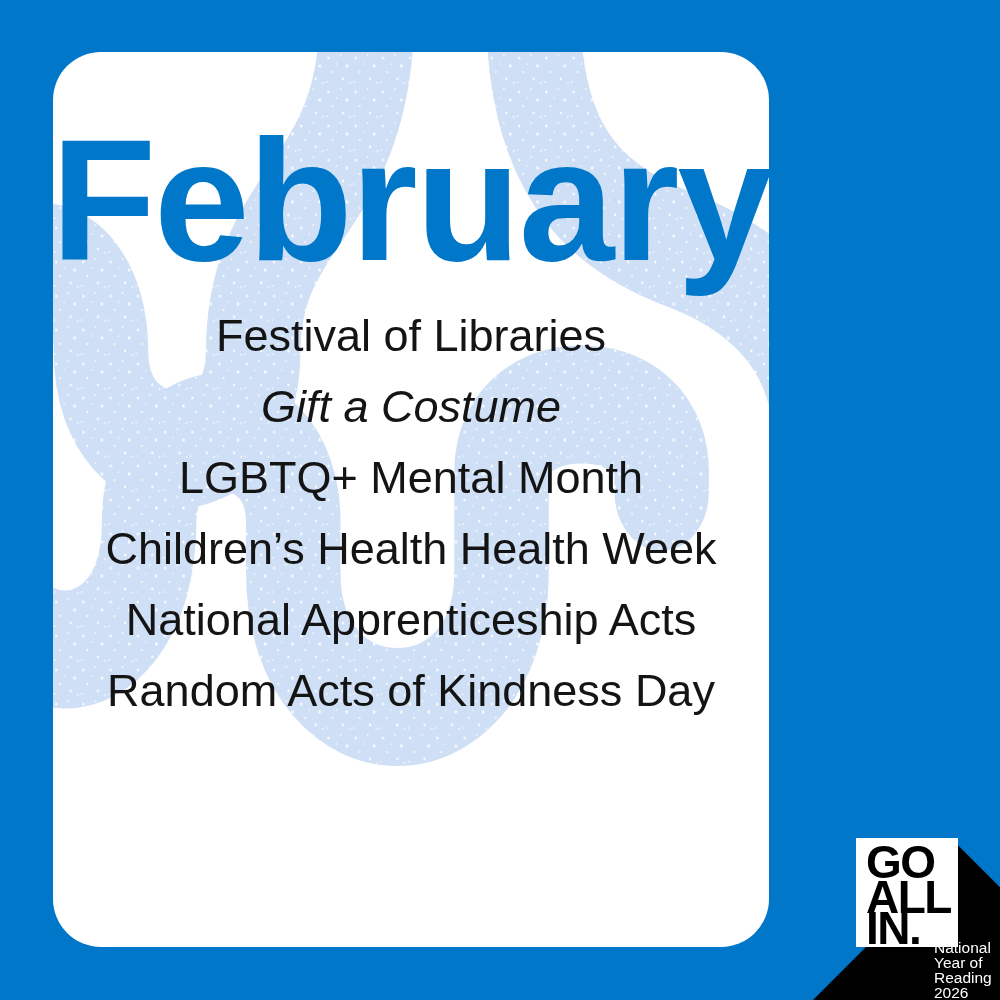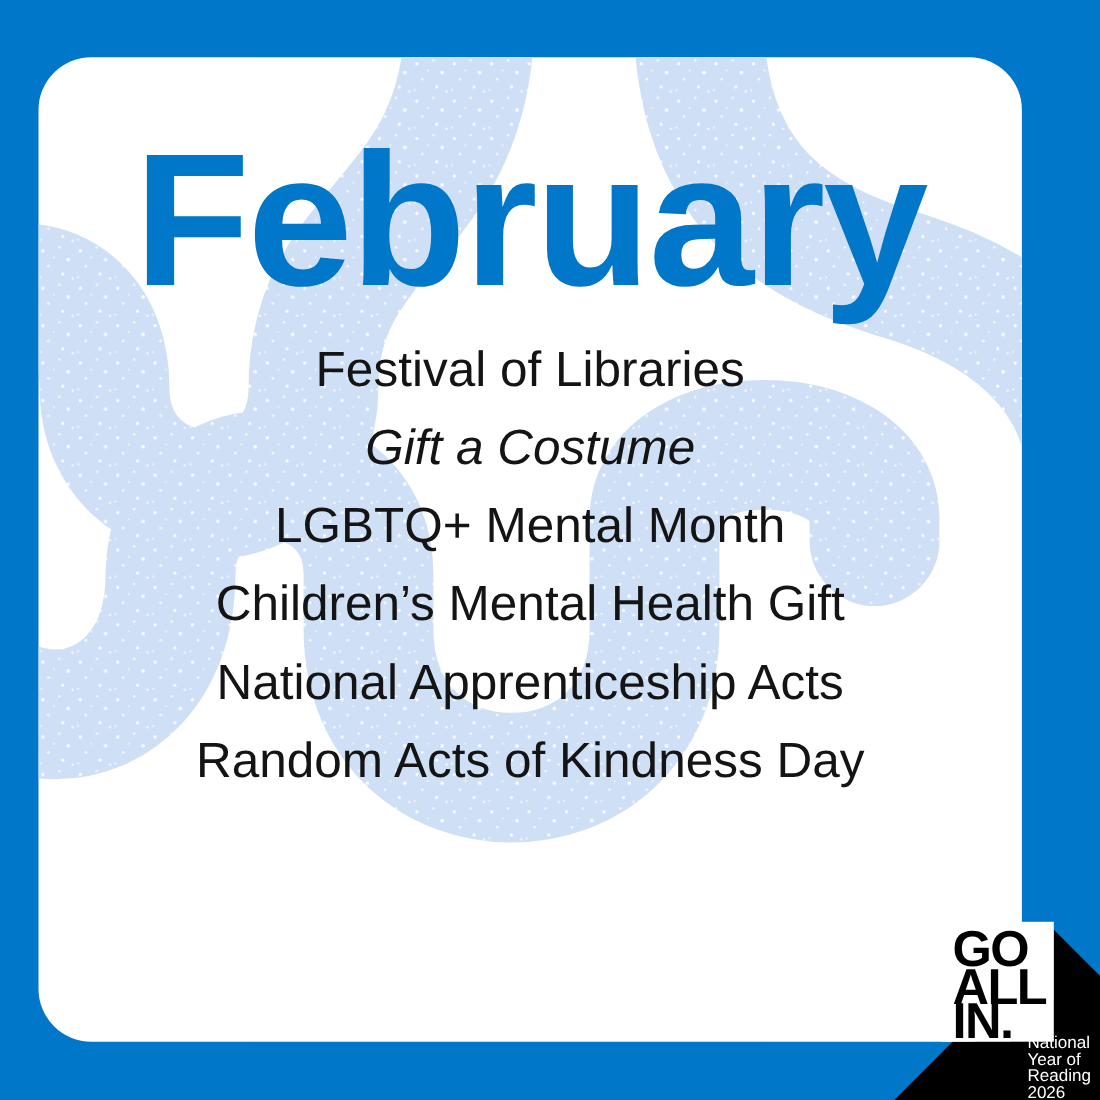--- a/index.html
+++ b/index.html
@@ -9,22 +9,22 @@
     overflow:hidden;
   }
   #poster {
     position:relative;
     width:1000px; height:1000px;
     background:#0077C8;
   }
   
   #card {
     position:absolute;
-    left:35px; top:52px;
-    width:894px; height:895px;
+    left:53px; top:52px;
+    width:716px; height:895px;
     background:#ffffff;
     border-radius:48px;
     overflow:hidden;
     padding-left:31px;
   }
   
   #squiggle-layer {
     position:absolute; inset:0;
     pointer-events:none;
   }
@@ -123,21 +123,21 @@
       </svg>
     </div>
 
     <div id="content">
       <div id="month-title" style="color: rgb(0, 119, 200);">February</div>
 
       <ul id="event-list">
         <li style="color: rgb(20, 20, 20);">Festival of Libraries</li>
         <li style="color: rgb(20, 20, 20); font-style: italic;">Gift a Costume</li>
         <li style="color: rgb(20, 20, 20);">LGBTQ+ Mental Month</li>
-        <li style="color: rgb(20, 20, 20);">Children’s Mental Health Gift</li>
+        <li style="color: rgb(20, 20, 20);">Children’s Health Health Week</li>
         <li style="color: rgb(20, 20, 20);">National Apprenticeship Acts</li>
         <li style="color: rgb(20, 20, 20);">Random Acts of Kindness Day</li>
       </ul>
     </div>
   </div>
 
   <div id="logo-lockup">
     <svg viewBox="0 0 1000 1000" aria-hidden="true">
 
       <polygon points="947,845 1000,898 1000,1000 855,1000 947,908" fill="#000000"></polygon>

